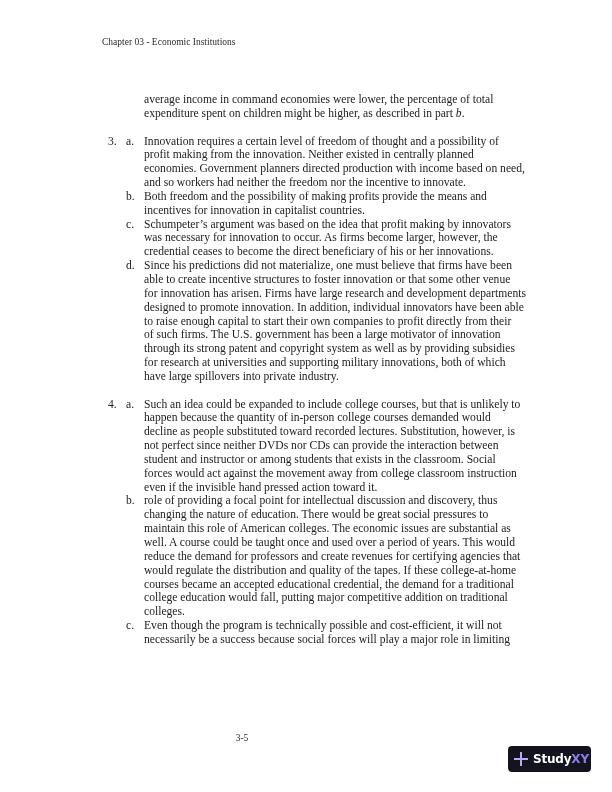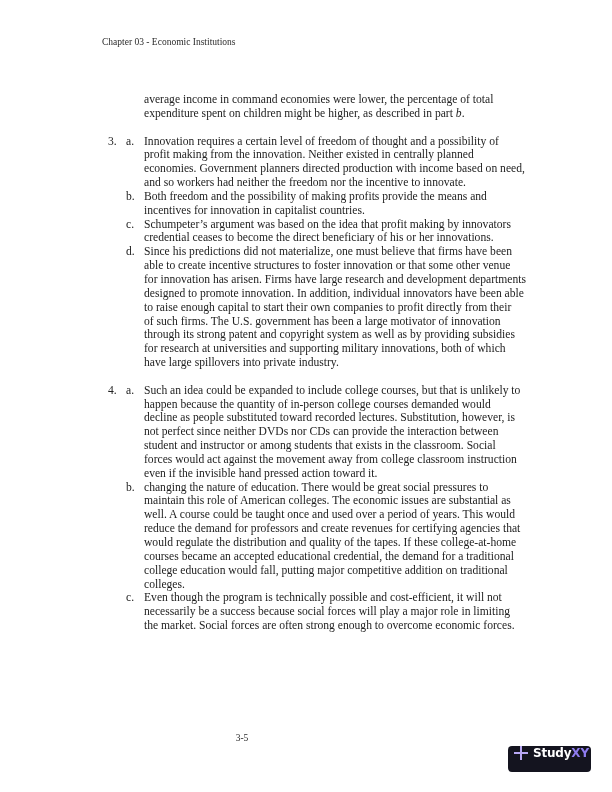--- a/index.html
+++ b/index.html
@@ -18,21 +18,21 @@
   .question { position: relative; margin-top: 13.85px; }
   .qnum { position: absolute; left: 0; top: 0; width: 18px; }
   .item { position: relative; padding-left: 36px; }
   .letter { position: absolute; left: 18px; top: 0; }
   .footer {
     position: absolute; left: 0; width: 484px; top: 733px; text-align: center;
     font-size: 9.5px; color: #2a2a2a;
   }
   .badge {
     position: absolute; left: 508px; top: 746px; width: 83px; height: 26px;
-    background: #14141f; border-radius: 4px; display: flex; 
+    background: #14141f; border-radius: 4px; display: flex; align-items: center;
     box-sizing: border-box; padding-left: 6px;
   }
   .badge-plus { width: 14px; height: 14px; position: relative; margin-right: 5px; }
   .badge-plus::before, .badge-plus::after {
     content: ""; position: absolute; background: #b9a8f5;
   }
   .badge-plus::before { left: 6px; top: 0; width: 1.6px; height: 14px; }
   .badge-plus::after { left: 0; top: 6px; width: 14px; height: 1.6px; }
   .badge-text {
     font-family: "DejaVu Sans", sans-serif; font-weight: bold; font-size: 12px; color: #ffffff;
@@ -62,20 +62,21 @@
           <div>and so workers had neither the freedom nor the incentive to innovate.</div>
         </div>
         <div class="item">
           <span class="letter">b.</span>
           <div>Both freedom and the possibility of making profits provide the means and</div>
           <div>incentives for innovation in capitalist countries.</div>
         </div>
         <div class="item">
           <span class="letter">c.</span>
           <div>Schumpeter’s argument was based on the idea that profit making by innovators</div>
+          <div>was necessary for innovation to occur. As firms become larger, however, the</div>
           <div>credential ceases to become the direct beneficiary of his or her innovations.</div>
         </div>
         <div class="item">
           <span class="letter">d.</span>
           <div>Since his predictions did not materialize, one must believe that firms have been</div>
           <div>able to create incentive structures to foster innovation or that some other venue</div>
           <div>for innovation has arisen. Firms have large research and development departments</div>
           <div>designed to promote innovation. In addition, individual innovators have been able</div>
           <div>to raise enough capital to start their own companies to profit directly from their</div>
           <div>of such firms. The U.S. government has been a large motivator of innovation</div>
@@ -91,34 +92,34 @@
           <div>Such an idea could be expanded to include college courses, but that is unlikely to</div>
           <div>happen because the quantity of in-person college courses demanded would</div>
           <div>decline as people substituted toward recorded lectures. Substitution, however, is</div>
           <div>not perfect since neither DVDs nor CDs can provide the interaction between</div>
           <div>student and instructor or among students that exists in the classroom. Social</div>
           <div>forces would act against the movement away from college classroom instruction</div>
           <div>even if the invisible hand pressed action toward it.</div>
         </div>
         <div class="item">
           <span class="letter">b.</span>
+          <div>role of providing a focal point for intellectual discussion and discovery, thus</div>
           <div>changing the nature of education. There would be great social pressures to</div>
           <div>maintain this role of American colleges. The economic issues are substantial as</div>
           <div>well. A course could be taught once and used over a period of years. This would</div>
           <div>reduce the demand for professors and create revenues for certifying agencies that</div>
           <div>would regulate the distribution and quality of the tapes. If these college-at-home</div>
           <div>courses became an accepted educational credential, the demand for a traditional</div>
           <div>college education would fall, putting major competitive addition on traditional</div>
           <div>colleges.</div>
         </div>
         <div class="item">
           <span class="letter">c.</span>
           <div>Even though the program is technically possible and cost-efficient, it will not</div>
           <div>necessarily be a success because social forces will play a major role in limiting</div>
-          <div>the market. Social forces are often strong enough to overcome economic forces.</div>
         </div>
       </div>
     </div>
 </div>
 
 <div class="footer">3-5</div>
 
 <div class="badge">
   <span class="badge-plus"></span>
   <span class="badge-text"><span>Study</span><span class="badge-accent">XY</span></span>

